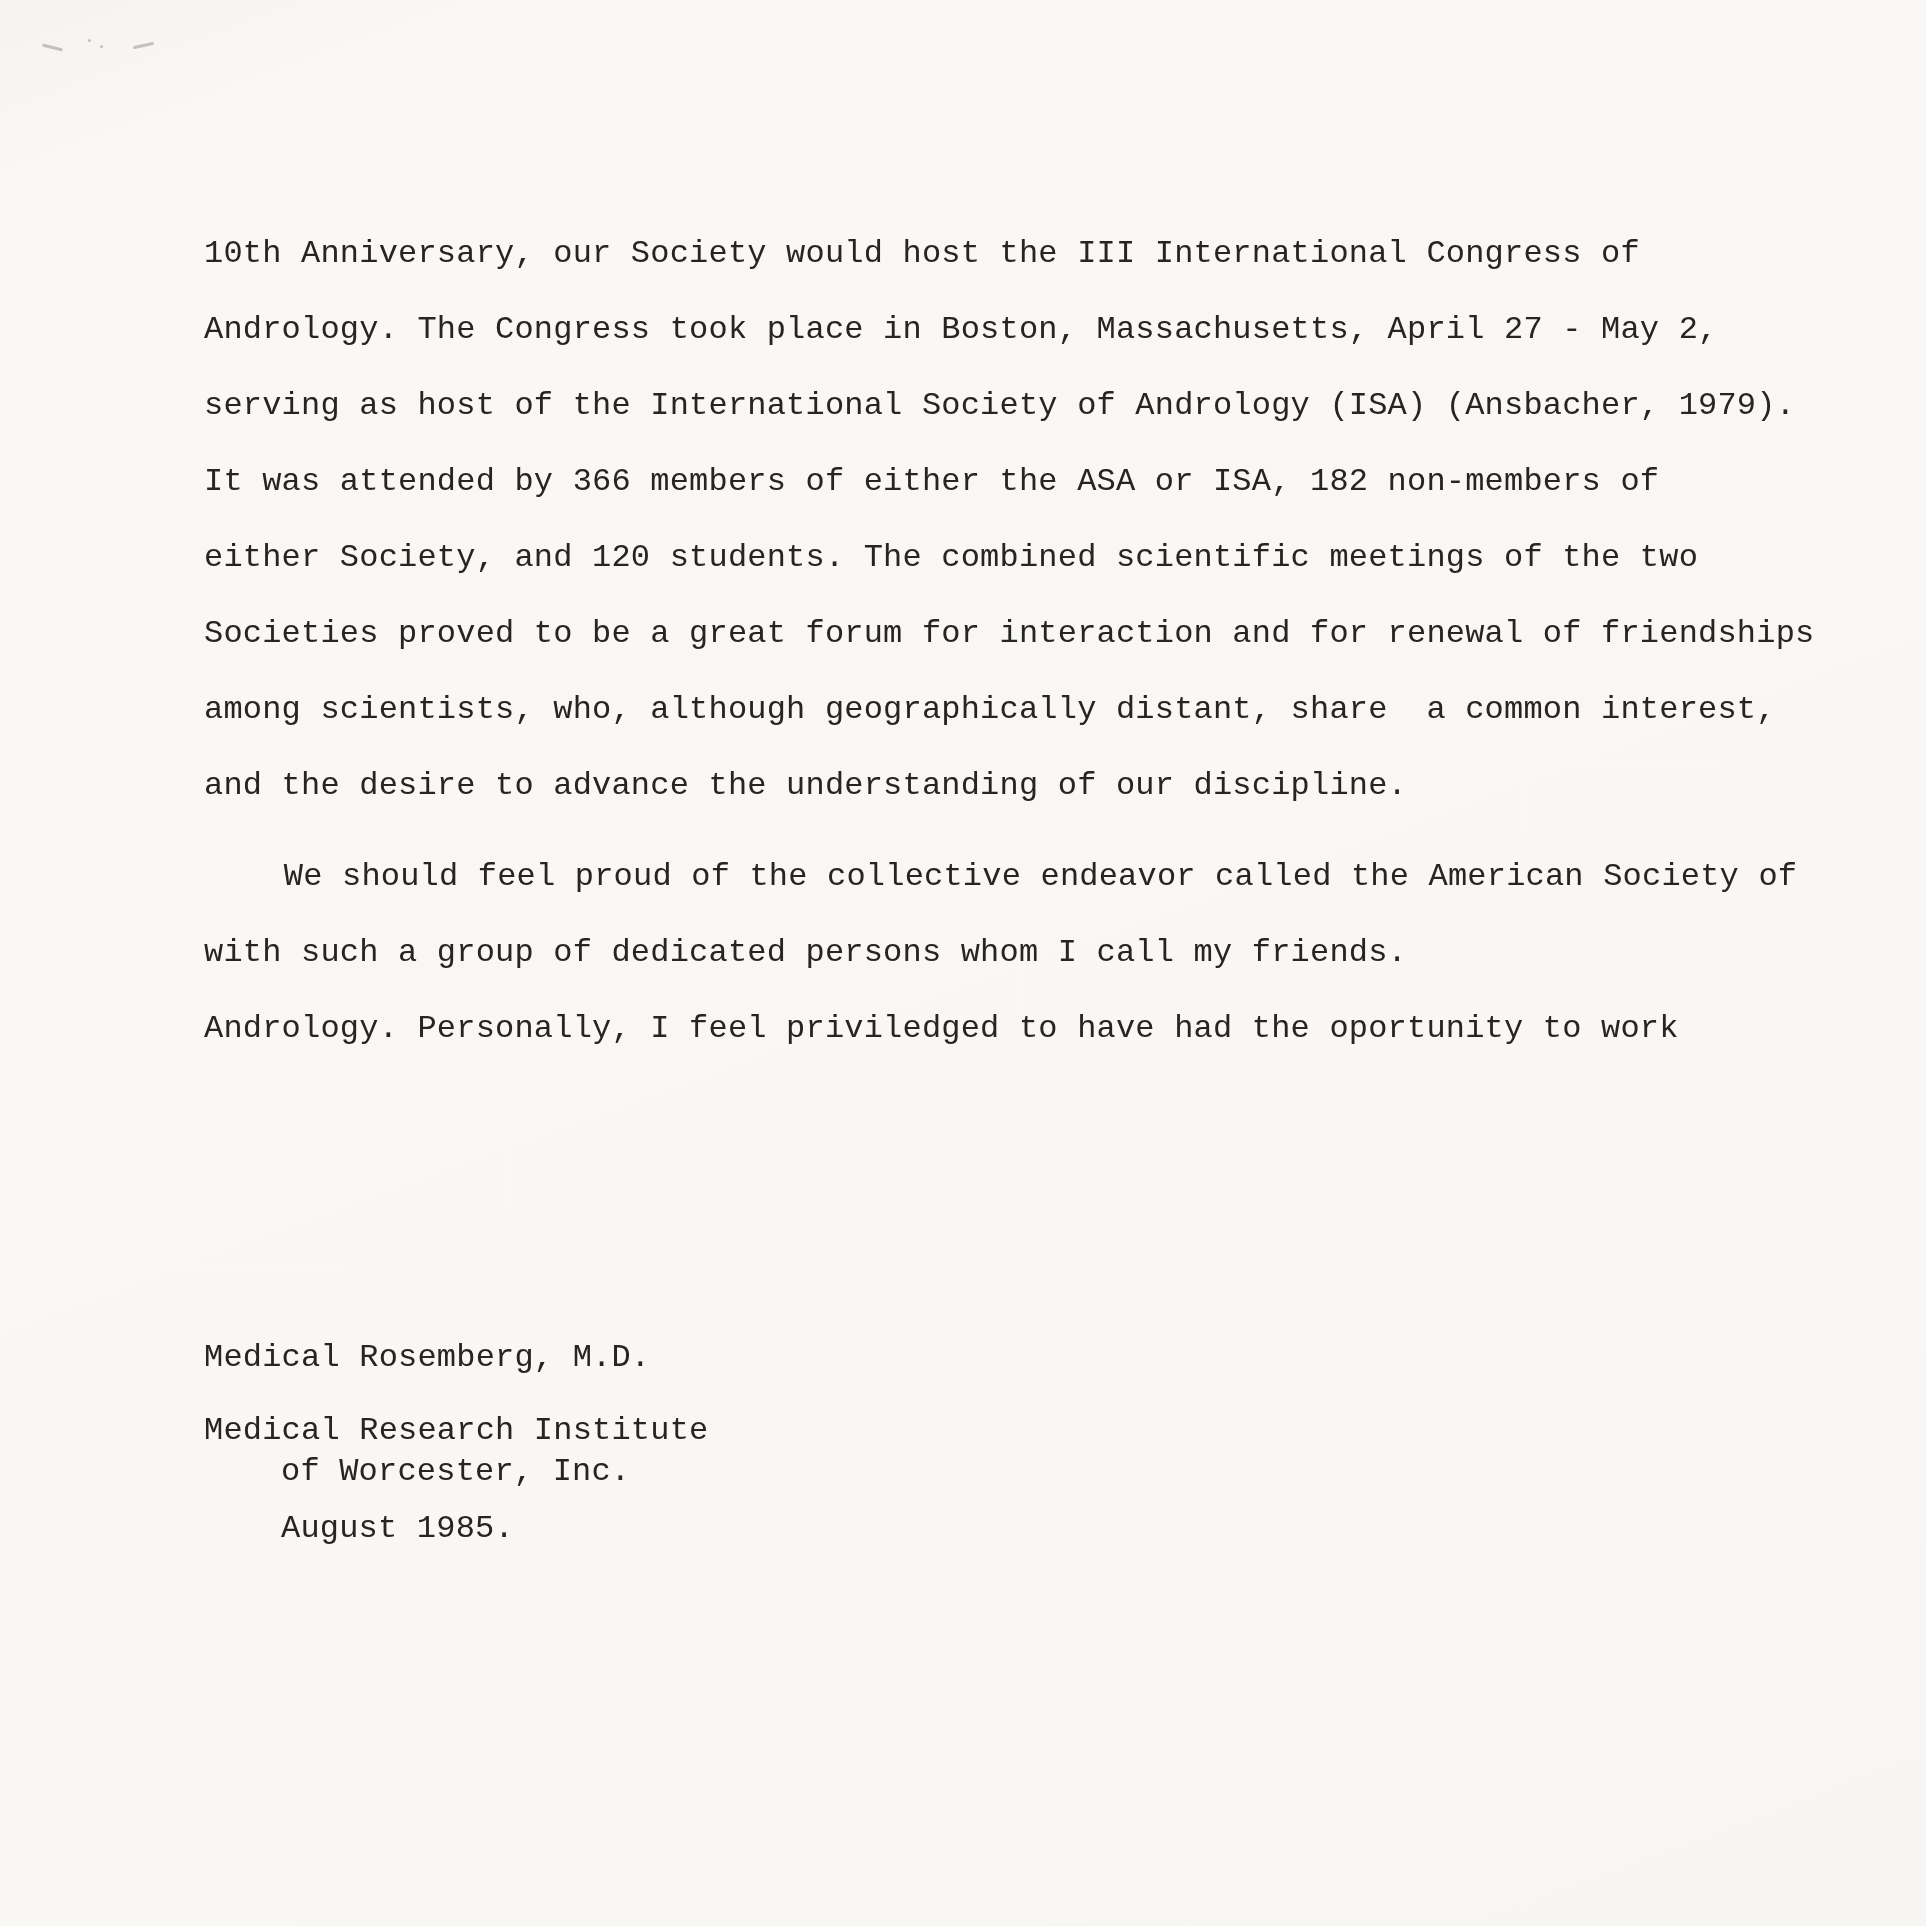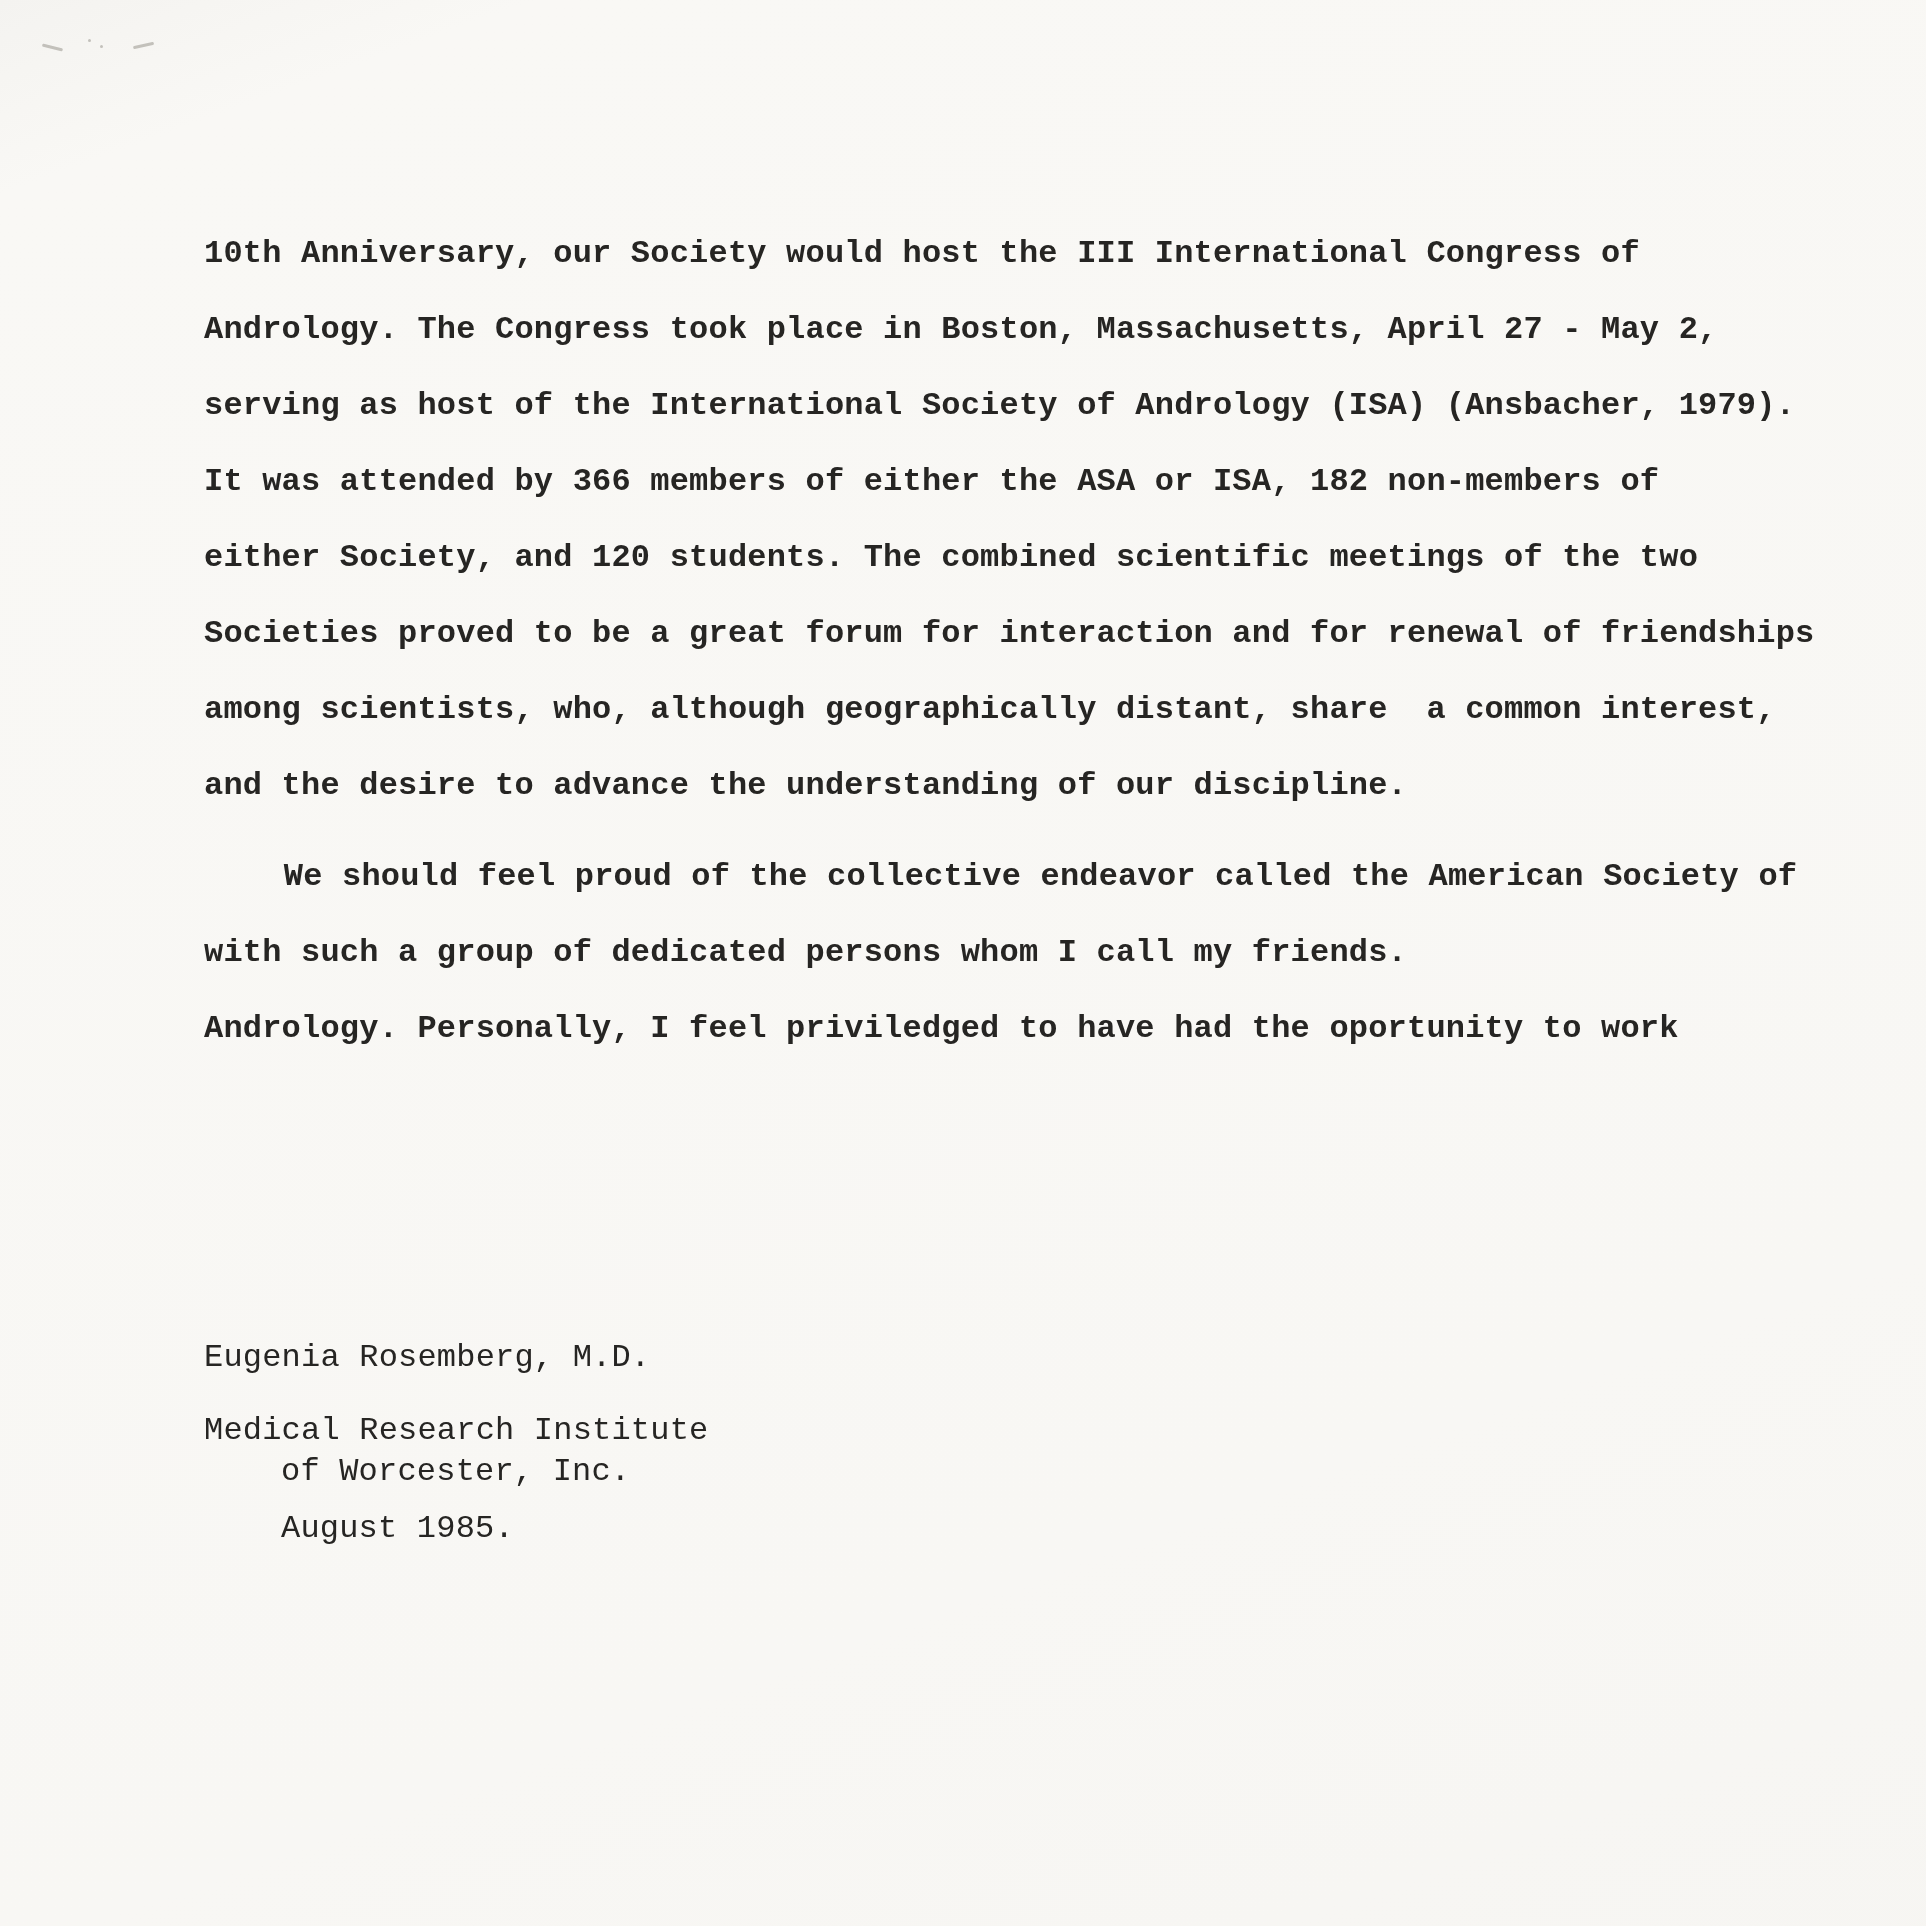--- a/index.html
+++ b/index.html
@@ -40,21 +40,20 @@
     position: absolute;
     left: 204px;
     top: 216px;
     right: 127px;
   }
   .line {
     font-size: 32px;
     line-height: 76px;
     white-space: pre;
     letter-spacing: 0.2px;
-    font-weight: bold;
   }
   .paragraph-2 {
     margin-top: 15.4px;
   }
   .indent-2ch { padding-left: 39px; text-align: center; }
 
   .signature-block {
     position: absolute;
     left: 204px;
     top: 1337px;
@@ -98,21 +97,21 @@
       <div class="line indent-2ch">We should feel proud of the collective endeavor called the American Society of</div>
       <div class="line">with such a group of dedicated persons whom I call my friends.</div>
       <div class="line">Andrology. Personally, I feel priviledged to have had the oportunity to work</div>
     </section>
 
   </main>
 
   <footer>
 
     <div class="signature-block">
-      <div class="sig-line sig-name">Eugenia Rosemberg, M.D.</div>
+      <div class="sig-line sig-name">Medical Rosemberg, M.D.</div>
       <div class="sig-line">Medical Research Institute</div>
       <div class="sig-line sig-indent">of Worcester, Inc.</div>
       <div class="sig-line sig-indent sig-date">August 1985.</div>
     </div>
 
   </footer>
 
 </div>
 
 

